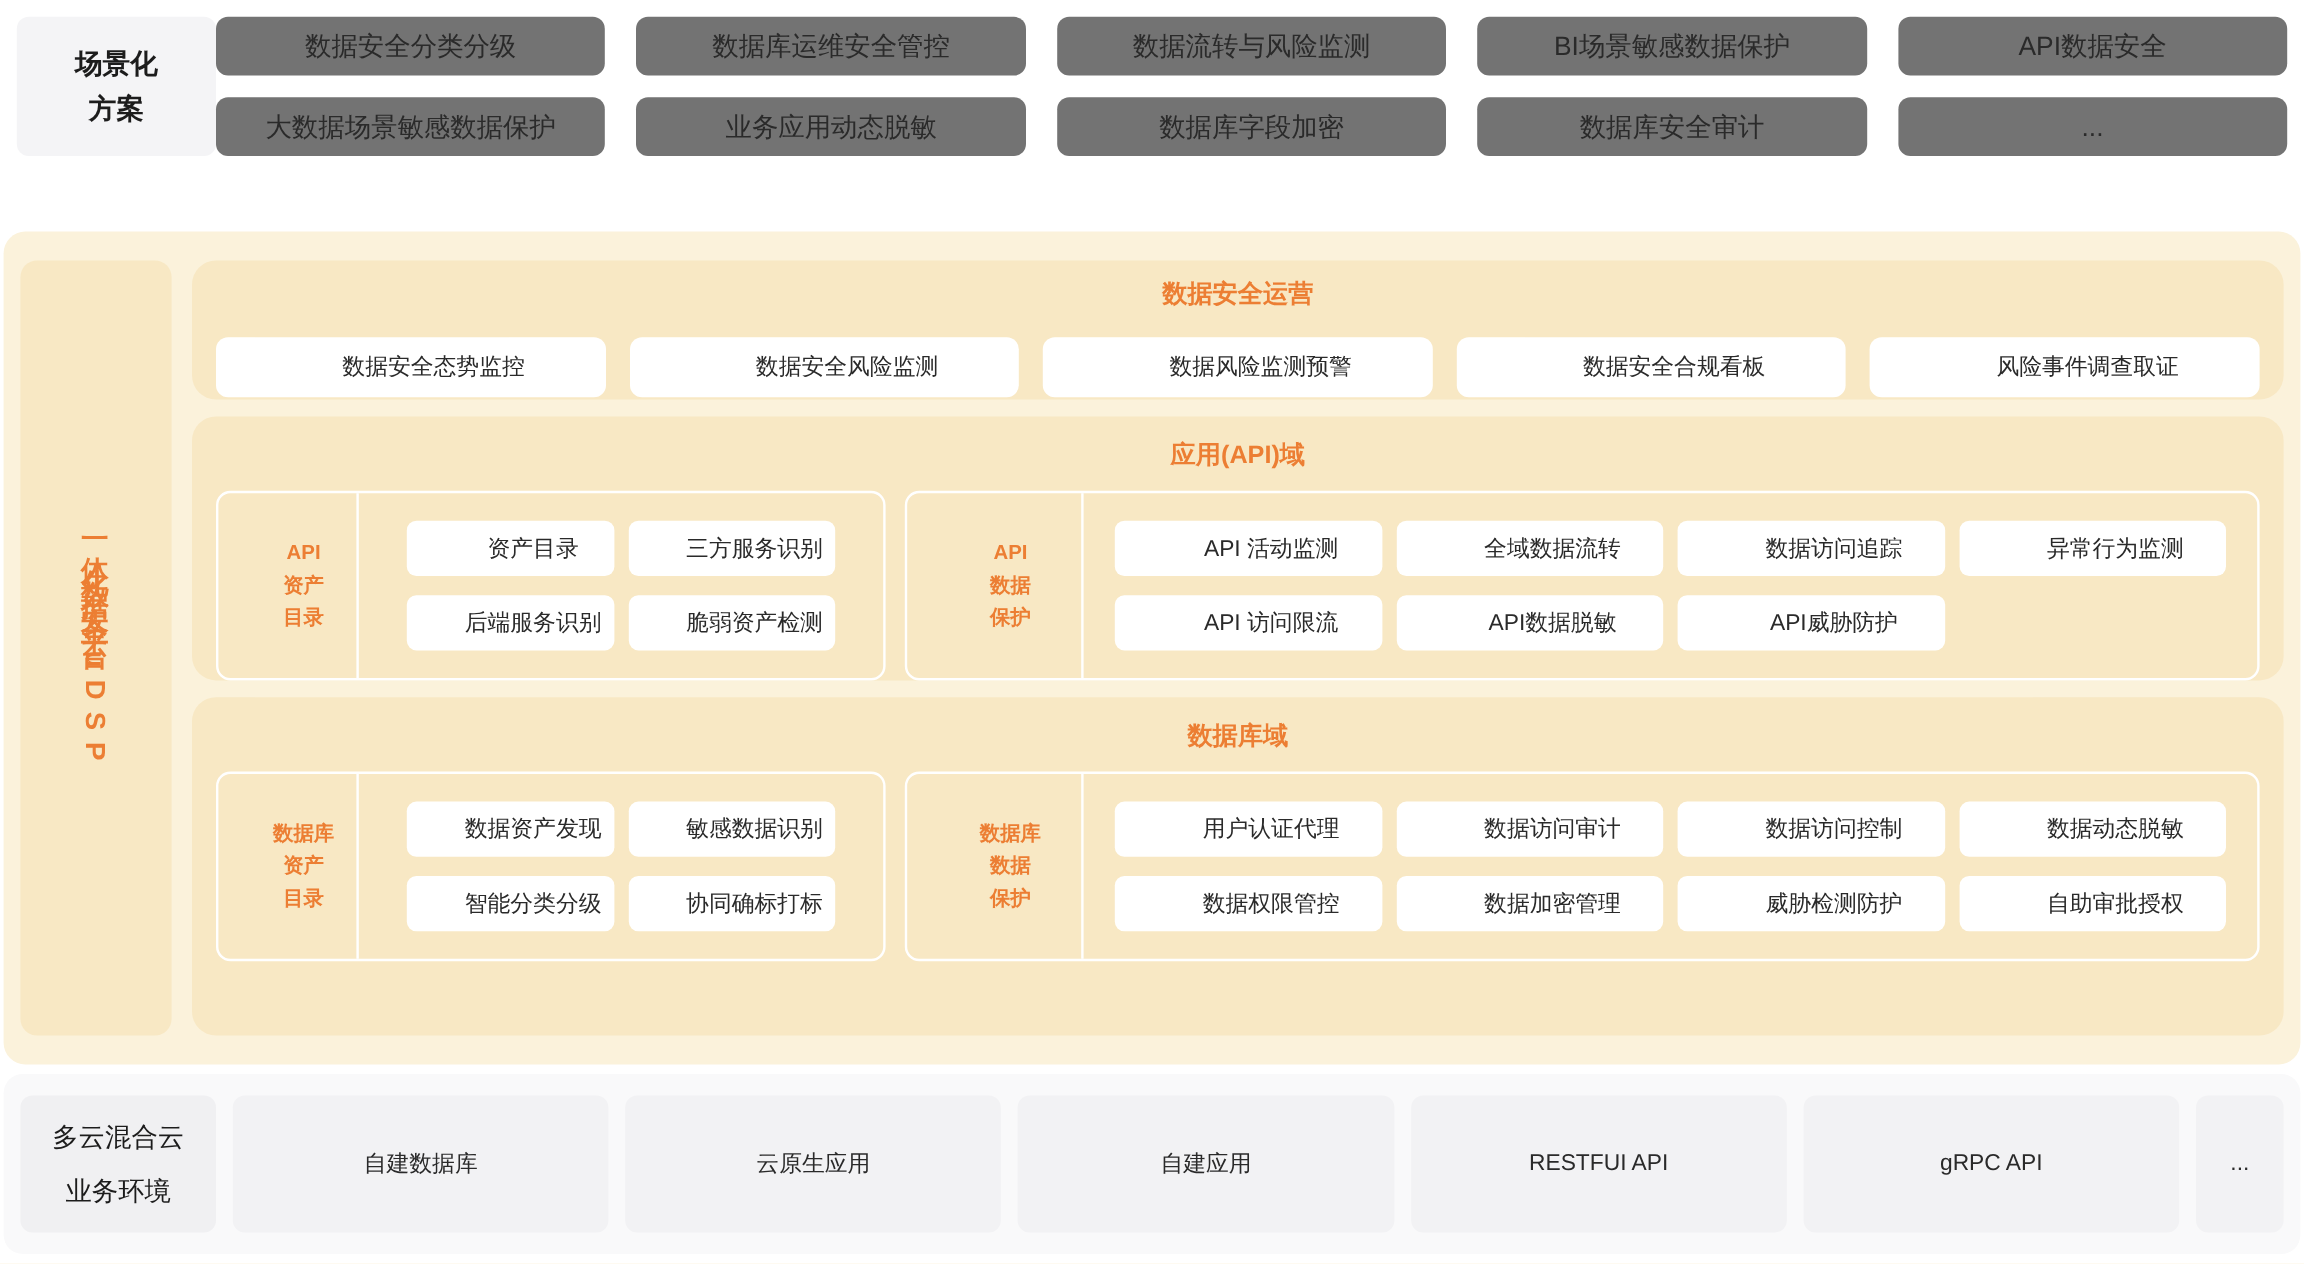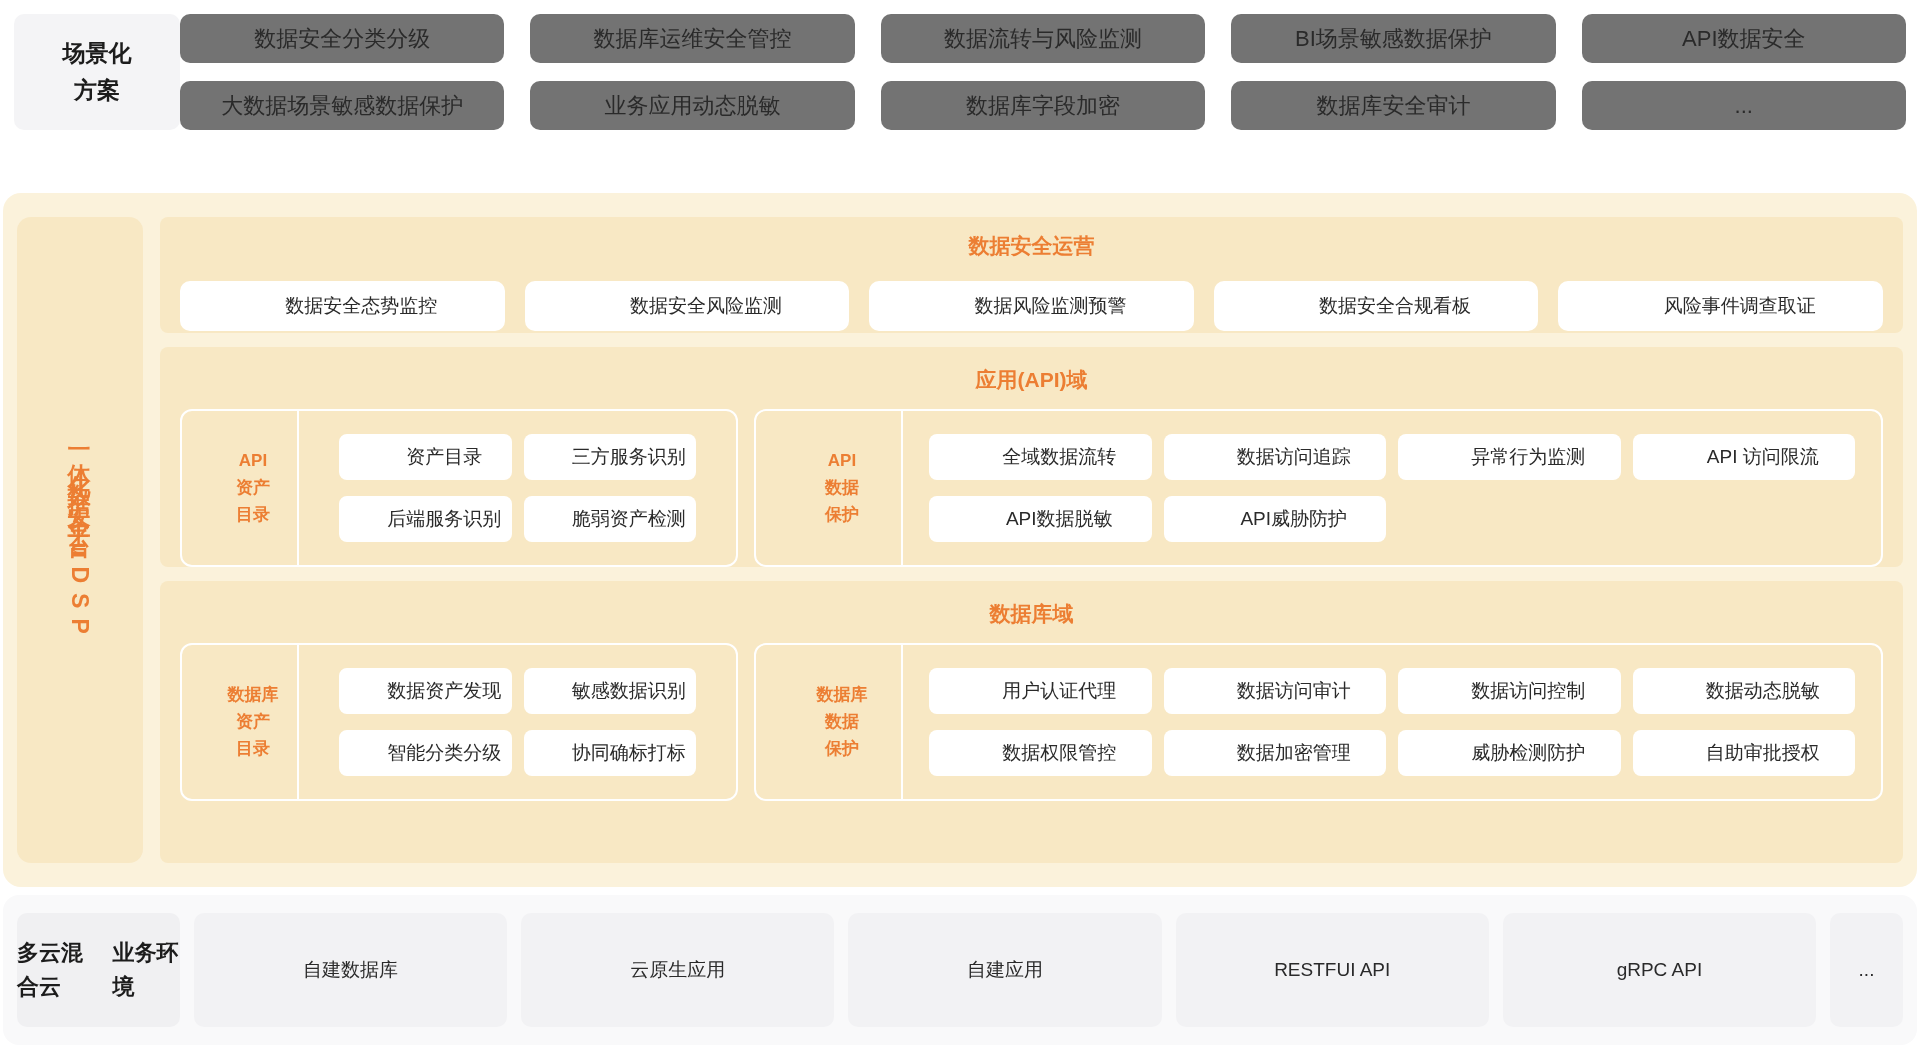--- a/index.html
+++ b/index.html
@@ -27,21 +27,21 @@
   }
   .udsp{
     flex:0 0 126px;background:#f8e8c4;border-radius:14px;
     display:flex;align-items:center;justify-content:center;
   }
   .udsp-text{
     writing-mode:vertical-rl;text-orientation:mixed;
     font-size:23px;font-weight:bold;color:#ec7e33;letter-spacing:10px;white-space:nowrap;
   }
   .sections{flex:1;display:flex;flex-direction:column;gap:14px;min-width:0;}
-  .section{background:#f8e8c4;border-radius:8px;box-sizing:border-box;}
+  .section{background:#f8e8c4;border-radius:20px;box-sizing:border-box;}
   .sec-header{
     text-align:center;font-size:21px;font-weight:bold;color:#ec7e33;line-height:26px;
   }
   .section-ops{height:130px;padding:16px 20px 0 20px;}
   .section-ops .sec-header{margin-bottom:22px;}
   .ops-row{display:flex;gap:20px;}
   .w-box{
     background:#ffffff;border-radius:10px;display:flex;align-items:center;justify-content:center;
     font-size:19px;color:#2a2a2a;white-space:nowrap;padding-left:38px;
   }
@@ -70,22 +70,22 @@
   .cols-2{grid-template-columns:repeat(2,1fr);padding:0 40px;}
   .cols-4{grid-template-columns:repeat(4,1fr);padding:0 26px;}
   .group-items .w-box{height:46px;border-radius:8px;}
   
   .bottom-band{
     margin:8px 3px 0 3px;height:150px;background:#f9f9fa;border-radius:16px;
     box-sizing:border-box;padding:18px 14px;display:flex;gap:14px;
   }
   .env-label{
     flex:0 0 163px;background:#f0f0f2;border-radius:10px;
-    display:flex;flex-direction:row;justify-content:center;align-items:center;
-    font-weight:bold;font-size:22px;line-height:34px;color:#1c1c1c;gap:11px;
+    display:flex;flex-direction:column;justify-content:center;align-items:center;
+    font-weight:normal;font-size:22px;line-height:34px;color:#1c1c1c;gap:11px;
   }
   .env-box{
     flex:1;background:#f2f2f4;border-radius:10px;
     display:flex;align-items:center;justify-content:center;
     font-size:19px;color:#2a2a2a;white-space:nowrap;
   }
   .env-box.small{flex:0 0 73px;}
 </style>
 </head>
 <body>
@@ -143,20 +143,21 @@
             <div class="w-box">脆弱资产检测</div>
           </div>
         </div>
         <div class="group group-protect">
           <div class="group-label">
             <span>API</span>
             <span>数据</span>
             <span>保护</span>
           </div>
           <div class="group-items cols-4">
+            <div class="w-box">API 活动监测</div>
             <div class="w-box">全域数据流转</div>
             <div class="w-box">数据访问追踪</div>
             <div class="w-box">异常行为监测</div>
             <div class="w-box">API 访问限流</div>
             <div class="w-box">API数据脱敏</div>
             <div class="w-box">API威胁防护</div>
           </div>
         </div>
       </div>
     </div>

